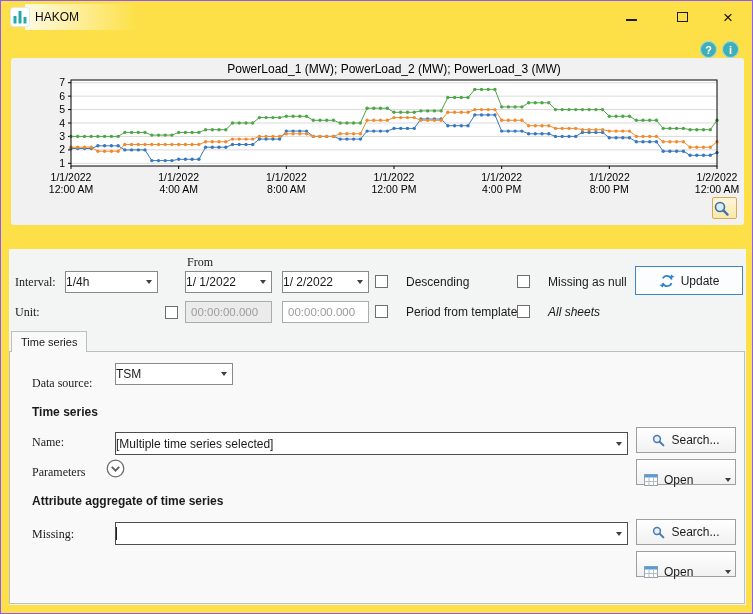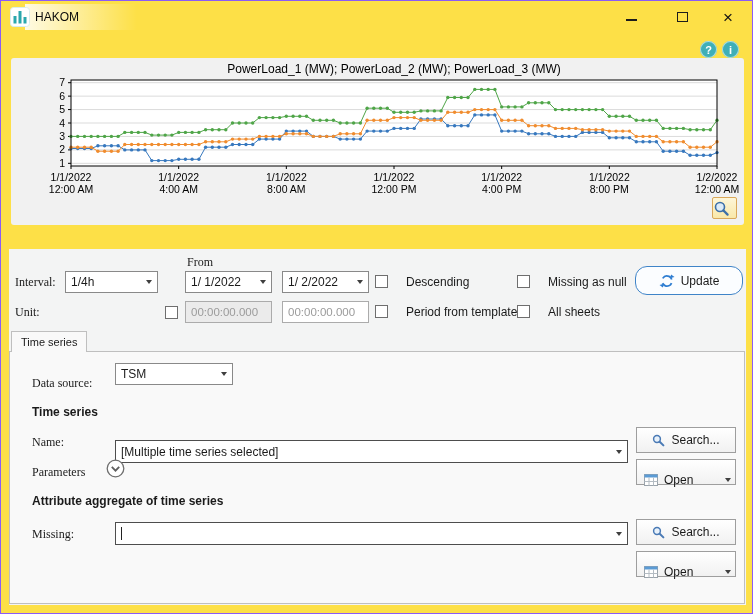--- a/index.html
+++ b/index.html
@@ -24,21 +24,21 @@
     box-shadow:inset 0 0 0 1px rgba(255,255,255,.55);cursor:default;}
   
   .chart-panel{position:absolute;left:10px;top:57px;width:733px;height:167px;background:#F1F1F1;border-radius:3px;}
   .chart-panel svg{position:absolute;left:0;top:2px;}
   .zoom-btn{position:absolute;right:7px;bottom:6px;width:25px;height:22px;border:1px solid #D9A85A;
     background:linear-gradient(#FEF6D8,#F9E8A9);border-radius:2px;display:flex;align-items:center;justify-content:center;cursor:default;}
   
   .lower{position:absolute;left:8px;top:248px;width:737px;height:356px;background:#F3F4F4;}
   .label{position:absolute;white-space:nowrap;font-family:Liberation Serif, serif;}
   .combo{position:absolute;background:#fff;border:1px solid #898989;display:flex;align-items:center;
-    padding-left:5px;height:22px;cursor:default;}
+    height:22px;cursor:default;}
   .combo .val{flex:1;white-space:nowrap;overflow:hidden;font-size:12px;}
   .combo .dd{width:16px;align-self:stretch;display:flex;align-items:center;justify-content:center;}
   .tri{width:0;height:0;border-left:3.5px solid transparent;border-right:3.5px solid transparent;border-top:4px solid #3f3f3f;}
   .combo.focused{border-color:#4d4d4d;}
   .caret{width:1px;height:13px;background:#222;}
   .field{position:absolute;background:#fff;border:1px solid #ABABAB;height:22px;line-height:20px;
     padding-left:5px;color:#9B9B9B;font-size:11.5px;}
   .field.disabled{background:#EBEBEB;}
   .cb{position:absolute;display:flex;align-items:center;gap:18px;height:15px;cursor:default;}
   .cb .box{width:13px;height:13px;background:#fff;border:1px solid #6E6E6E;}
@@ -466,21 +466,21 @@
     <div class="cb" style="left:366px;top:25px;">
       <span class="box"></span>
       <span>Descending</span>
     </div>
 
     <div class="cb" style="left:508px;top:25px;">
       <span class="box"></span>
       <span>Missing as null</span>
     </div>
 
-    <div class="btn update" style="left:626px;top:17px;width:108px;height:29px;border-radius:12px;">
+    <div class="btn update" style="left:626px;top:17px;width:108px;height:29px;">
       <svg width="16" height="16" viewBox="0 0 16 16">
         <circle cx="8" cy="8" r="5" fill="none" stroke="#2E7DD1" stroke-width="1.8" stroke-dasharray="11 5" transform="rotate(24 8 8)"></circle>
         <polygon points="12.1,1.4 15.5,4.0 10.9,5.2" fill="#2E7DD1"></polygon>
         <polygon points="3.9,14.6 0.5,12.0 5.1,10.8" fill="#2E7DD1"></polygon>
       </svg>
       <span>Update</span>
     </div>
 
     <span class="label" style="left:6px;top:56px;">Unit:</span>
 
@@ -493,21 +493,21 @@
     </div>
     <div class="field" style="left:273px;top:52px;width:87px;">
       <span>00:00:00.000</span>
     </div>
 
     <div class="cb" style="left:366px;top:55px;">
       <span class="box"></span>
       <span>Period from template</span>
     </div>
 
-    <div class="cb" style="left:508px;top:55px;">
+    <div class="cb" style="left:508px;top:55px;font-style:italic;">
       <span class="box"></span>
       <span>All sheets</span>
     </div>
 
     <div class="tab">
       <span>Time series</span>
     </div>
 
     <div class="tab-panel">
 
@@ -515,21 +515,21 @@
       <div class="combo" style="left:105px;top:11px;width:118px;">
         <span class="val">TSM</span>
         <span class="dd">
             <span class="tri"></span>
           </span>
       </div>
 
       <span class="h" style="left:22px;top:53px;">Time series</span>
 
       <span class="label" style="left:22px;top:83px;">Name:</span>
-      <div class="combo focused" style="left:105px;top:88px;width:513px;height:23px;gap:28px;">
+      <div class="combo focused" style="left:105px;top:80px;width:513px;height:23px;gap:28px;">
         <span class="val">[Multiple time series selected]</span>
         <span class="dd">
             <span class="tri"></span>
           </span>
       </div>
       <div class="btn" style="left:626px;top:75px;width:100px;height:26px;">
         <svg width="13" height="13" viewBox="0 0 13 13">
           <circle cx="5" cy="5" r="3.4" fill="#E8F1FA" stroke="#4A7AB5" stroke-width="1.5"></circle>
           <line x1="7.7" y1="7.7" x2="11.4" y2="11.4" stroke="#4A7AB5" stroke-width="2" stroke-linecap="round"></line>
         </svg>

